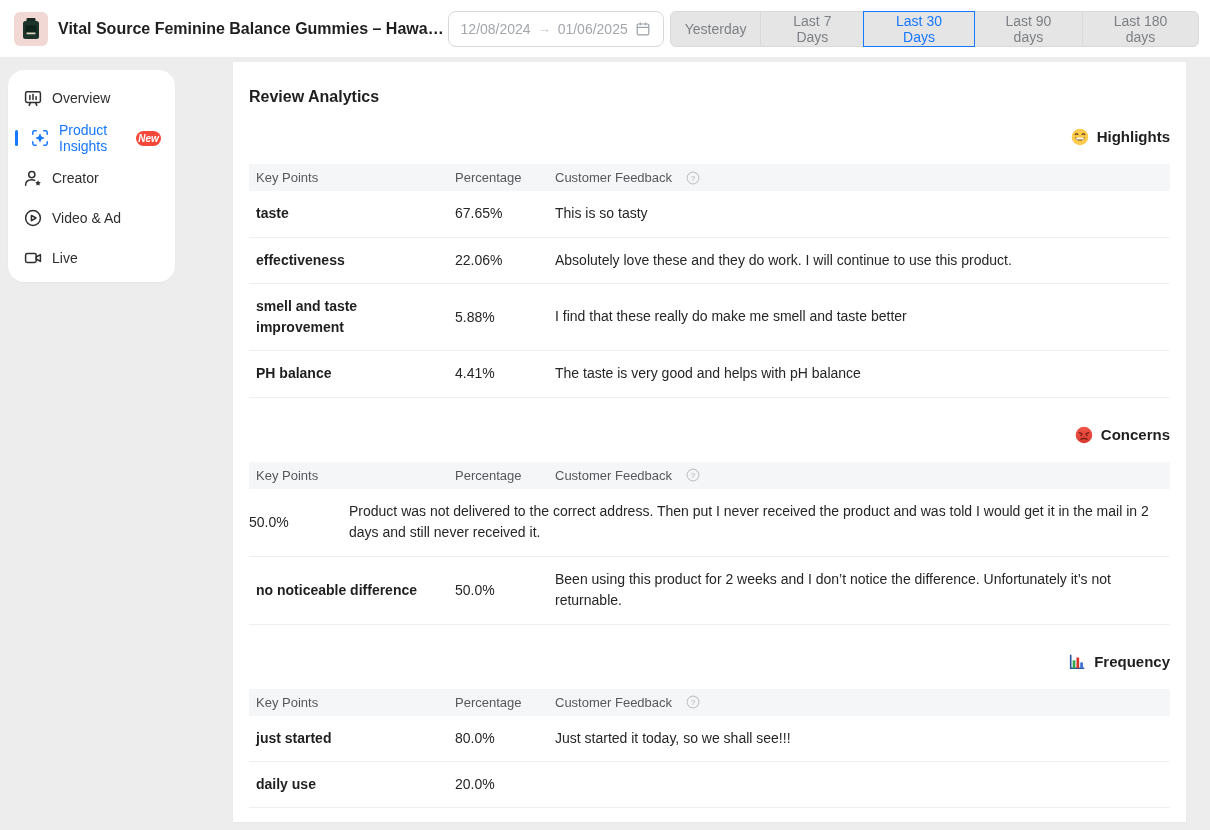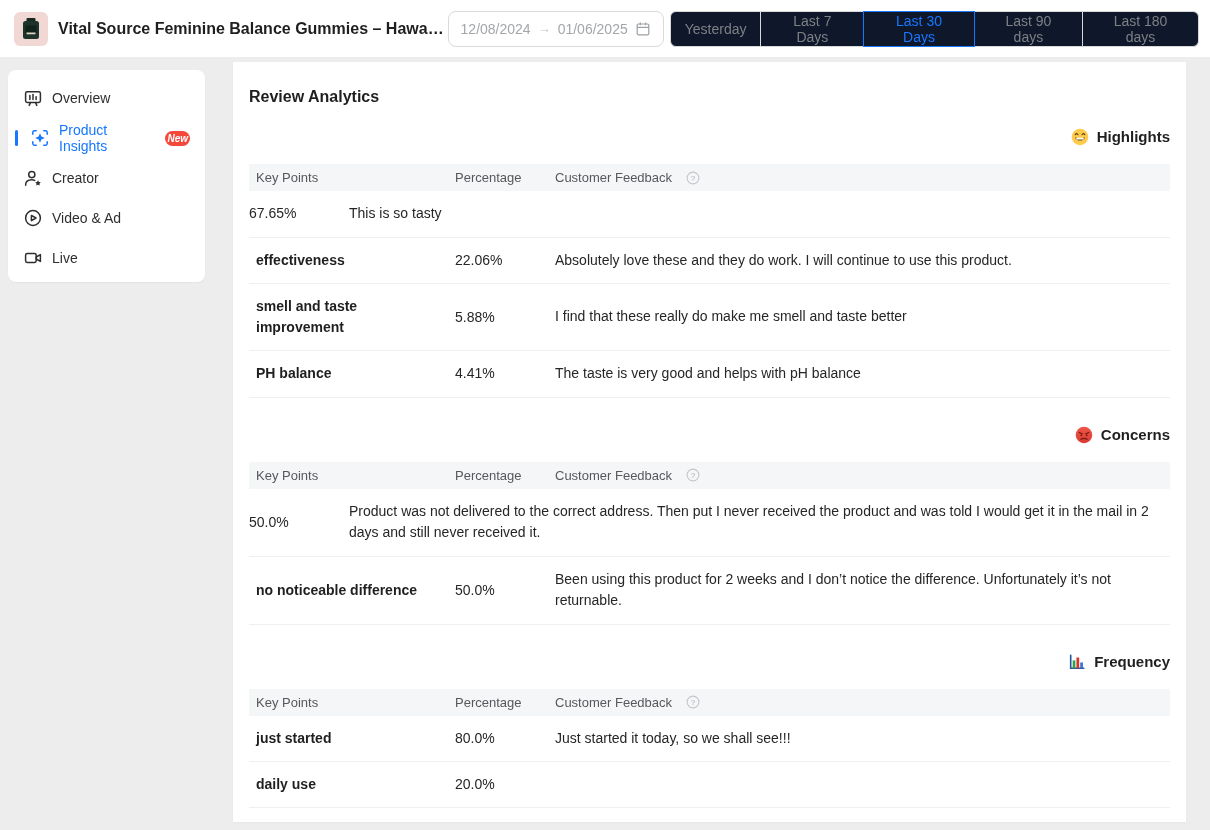--- a/index.html
+++ b/index.html
@@ -10,28 +10,28 @@
     display:flex;align-items:center;padding:0 11px 0 14px;box-sizing:border-box;}
   .thumb{width:34px;height:34px;border-radius:6px;overflow:hidden;flex:0 0 auto;margin-right:10px;}
   .thumb svg{display:block;}
   .prod-title{font-size:16px;font-weight:bold;color:#1f1f1f;white-space:nowrap;overflow:hidden;
     text-overflow:ellipsis;max-width:450px;}
   .tb-spacer{flex:1;}
   .datebox{display:flex;align-items:center;gap:7px;height:36px;padding:0 12px;border:1px solid #d9d9d9;
     border-radius:8px;background:#fff;color:#a3a6ab;font-size:14px;margin-right:6px;cursor:pointer;box-sizing:border-box;}
   .date-arrow{color:#c2c5ca;font-size:13px;}
   .btn-group{display:flex;}
-  .range-btn{height:36px;padding:0 14px;background:#0f172a;border:1px solid #d9d9d9;color:#7d8085;
+  .range-btn{height:36px;padding:0 14px;background:#e5e5e5;border:1px solid #d9d9d9;color:#7d8085;
     font-size:14px;font-family:inherit;display:flex;align-items:center;cursor:pointer;margin-left:-1px;box-sizing:border-box;}
   .range-btn:first-child{border-radius:6px 0 0 6px;margin-left:0;}
   .range-btn:last-child{border-radius:0 6px 6px 0;}
   .range-btn.selected{color:var(--accent);border-color:var(--accent);position:relative;z-index:2;}
 
   
-  .sidebar{position:absolute;left:8px;top:70px;width:197px;background:#fff;border-radius:8px;
+  .sidebar{position:absolute;left:8px;top:70px;width:167px;background:#fff;border-radius:16px;
     padding:8px 0 4px;box-sizing:border-box;box-shadow:0 1px 2px rgba(0,0,0,.04);}
   .side-item{height:40px;display:flex;align-items:center;padding:0 15px;gap:9px;font-size:14px;
     color:#2e2e2e;cursor:pointer;position:relative;}
   .side-icon{width:20px;height:20px;flex:0 0 auto;display:flex;align-items:center;justify-content:center;color:#2e2e2e;}
   .side-item.active{color:var(--accent);}
   .side-item.active .side-icon{color:var(--accent);}
   .side-item.active::before{content:"";position:absolute;left:7px;top:12px;width:3px;height:16px;
     border-radius:2px;background:var(--accent);}
   .side-item.active{padding-left:22px;}
   .badge-new{background:var(--badge-red);color:#fff;font-size:10px;line-height:1;padding:3px 2px 2px;
@@ -182,20 +182,21 @@
         <span class="help-icon">
               <svg width="14" height="14" viewBox="0 0 14 14">
                 <circle cx="7" cy="7" r="5.9" fill="none" stroke="#c3c6cb" stroke-width="1.1"></circle>
                 <text x="7" y="9.7" text-anchor="middle" font-size="8" fill="#a9adb3" font-family="Liberation Sans, sans-serif">?</text>
               </svg>
             </span>
       </div>
     </div>
     <div class="t-body">
           <div class="t-row">
+    <div class="col-key key-cell">taste</div>
     <div class="col-pct pct-cell">67.65%</div>
     <div class="col-fb fb-cell">This is so tasty</div>
   </div>
           <div class="t-row">
     <div class="col-key key-cell">effectiveness</div>
     <div class="col-pct pct-cell">22.06%</div>
     <div class="col-fb fb-cell">Absolutely love these and they do work. I will continue to use this product.</div>
   </div>
           <div class="t-row">
     <div class="col-key key-cell">smell and taste improvement</div>

